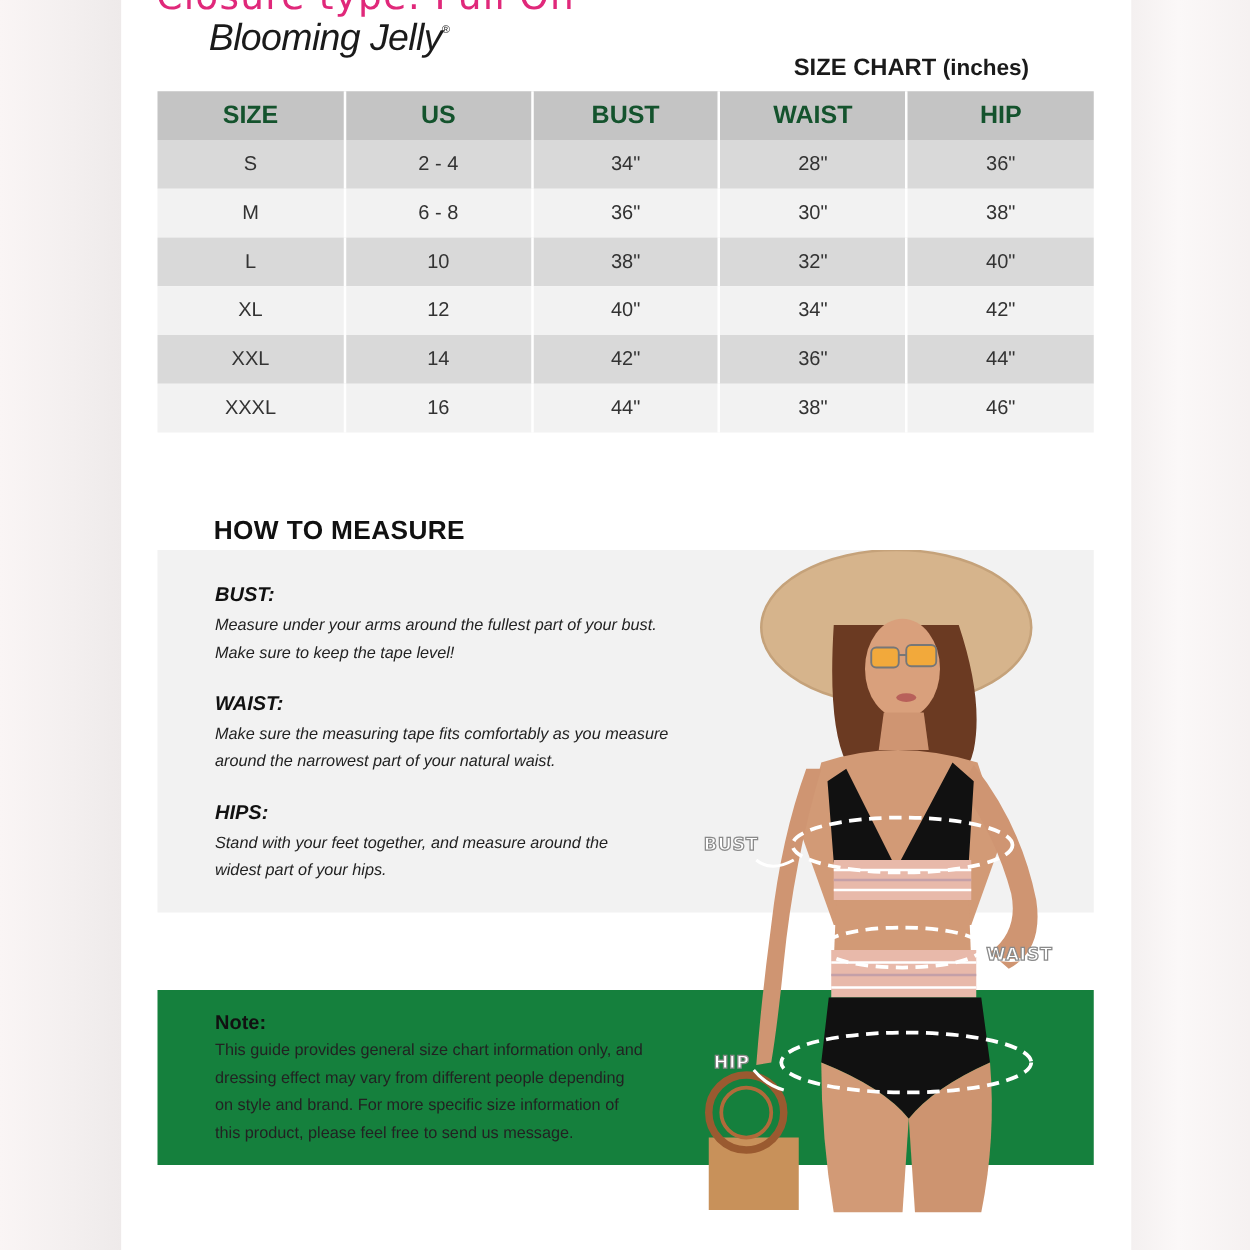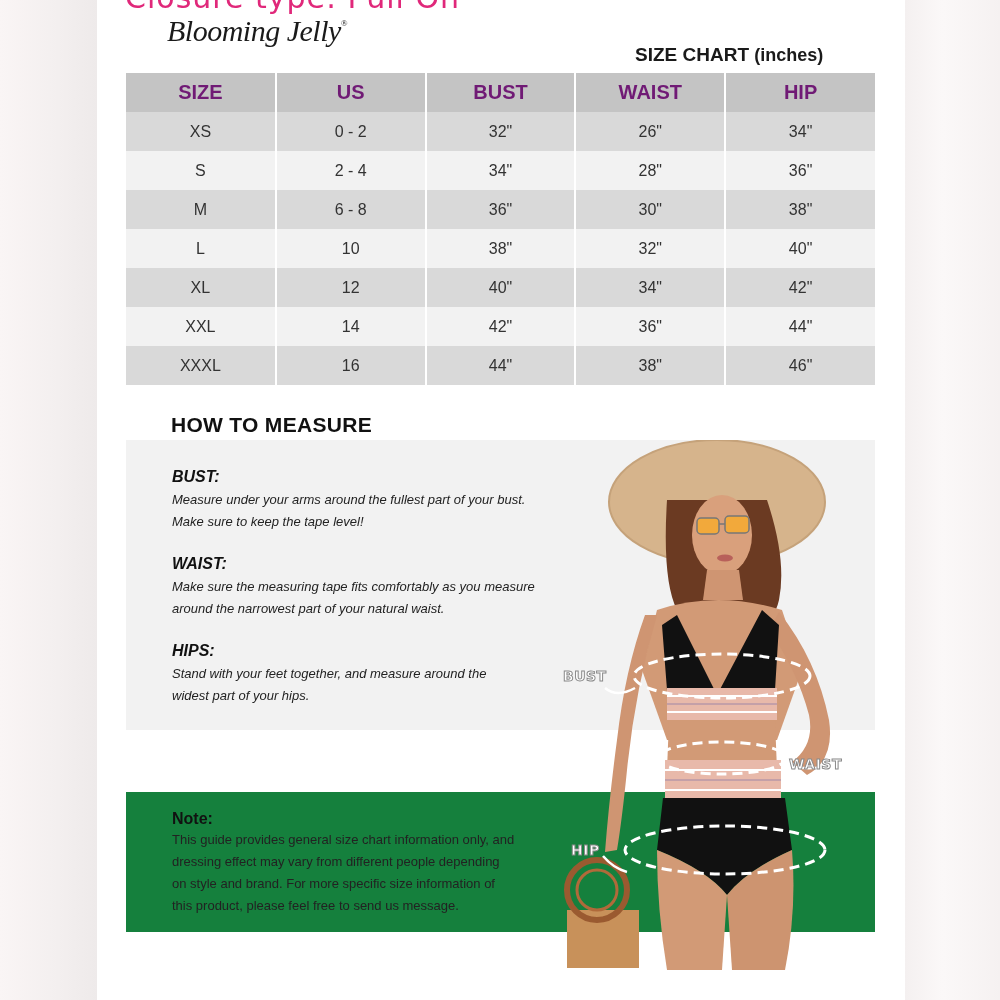--- a/index.html
+++ b/index.html
@@ -8,32 +8,32 @@
 
   .side-left { position: absolute; left: 0; top: 0; width: 97px; height: 1000px;
     background: linear-gradient(90deg, #faf5f5 0%, #f3efef 60%, #eeeaea 100%); }
   .side-right { position: absolute; left: 905px; top: 0; width: 95px; height: 1000px;
     background: linear-gradient(90deg, #f4f0f0 0%, #fbf8f8 40%, #f5f1f1 100%); }
   .page { position: absolute; left: 97px; top: 0; width: 808px; height: 1000px; background: #ffffff; overflow: hidden; }
 
   .closure-text { position: absolute; left: 28px; top: -20px; font-size: 30px; color: #e0287a;
     font-family: "DejaVu Sans", sans-serif; letter-spacing: 1px; white-space: nowrap; }
 
-  .brand-logo { position: absolute; left: 70px; top: 14px; font-family: Liberation Serif, serif;
+  .brand-logo { position: absolute; left: 70px; top: 14px; font-family: Liberation Sans, sans-serif;
     font-style: italic; font-size: 30px; color: #1a1a1a; letter-spacing: -0.5px; white-space: nowrap; }
   .brand-logo .reg { font-size: 9px; vertical-align: top; position: relative; top: 4px; font-style: normal; }
 
   .size-chart-title { position: absolute; left: 538px; top: 44px; font-size: 19px; color: #1a1a1a; white-space: nowrap; }
   .size-chart-title b { font-weight: bold; }
   .size-chart-title span.unit { font-weight: bold; font-size: 18px; }
 
   table.size-table { position: absolute; left: 29px; top: 73px; width: 749px; border-collapse: collapse; table-layout: fixed; }
   table.size-table th, table.size-table td { height: 39px; text-align: center; border-right: 2px solid #ffffff; }
   table.size-table th:last-child, table.size-table td:last-child { border-right: none; }
-  table.size-table th { background: #c4c4c4; font-weight: bold; font-size: 20px; color: #701a75; }
+  table.size-table th { background: #c4c4c4; font-weight: bold; font-size: 20px; color: #14532d; }
   table.size-table td { font-size: 16px; color: #333; }
   table.size-table tbody tr:nth-child(odd) td { background: #d9d9d9; }
   table.size-table tbody tr:nth-child(even) td { background: #f2f2f2; }
 
   .htm-title { position: absolute; left: 74px; top: 413px; font-size: 21px; font-weight: bold; color: #111; letter-spacing: 0.3px; }
 
   .measure-panel { position: absolute; left: 29px; top: 440px; width: 749px; height: 290px; background: #f2f2f2; font-style: italic; }
   .measure-block { position: absolute; left: 46px; width: 420px; }
   .measure-block .mh { font-size: 16px; font-weight: bold; color: #111; margin-bottom: 3px; }
   .measure-block .mt { font-size: 13px; color: #222; line-height: 22px; }
@@ -72,27 +72,20 @@
     <thead>
       <tr>
         <th>SIZE</th>
         <th>US</th>
         <th>BUST</th>
         <th>WAIST</th>
         <th>HIP</th>
       </tr>
     </thead>
     <tbody>
-      <tr>
-        <td>XS</td>
-        <td>0 - 2</td>
-        <td>32"</td>
-        <td>26"</td>
-        <td>34"</td>
-      </tr>
       <tr>
         <td>S</td>
         <td>2 - 4</td>
         <td>34"</td>
         <td>28"</td>
         <td>36"</td>
       </tr>
       <tr>
         <td>M</td>
         <td>6 - 8</td>

